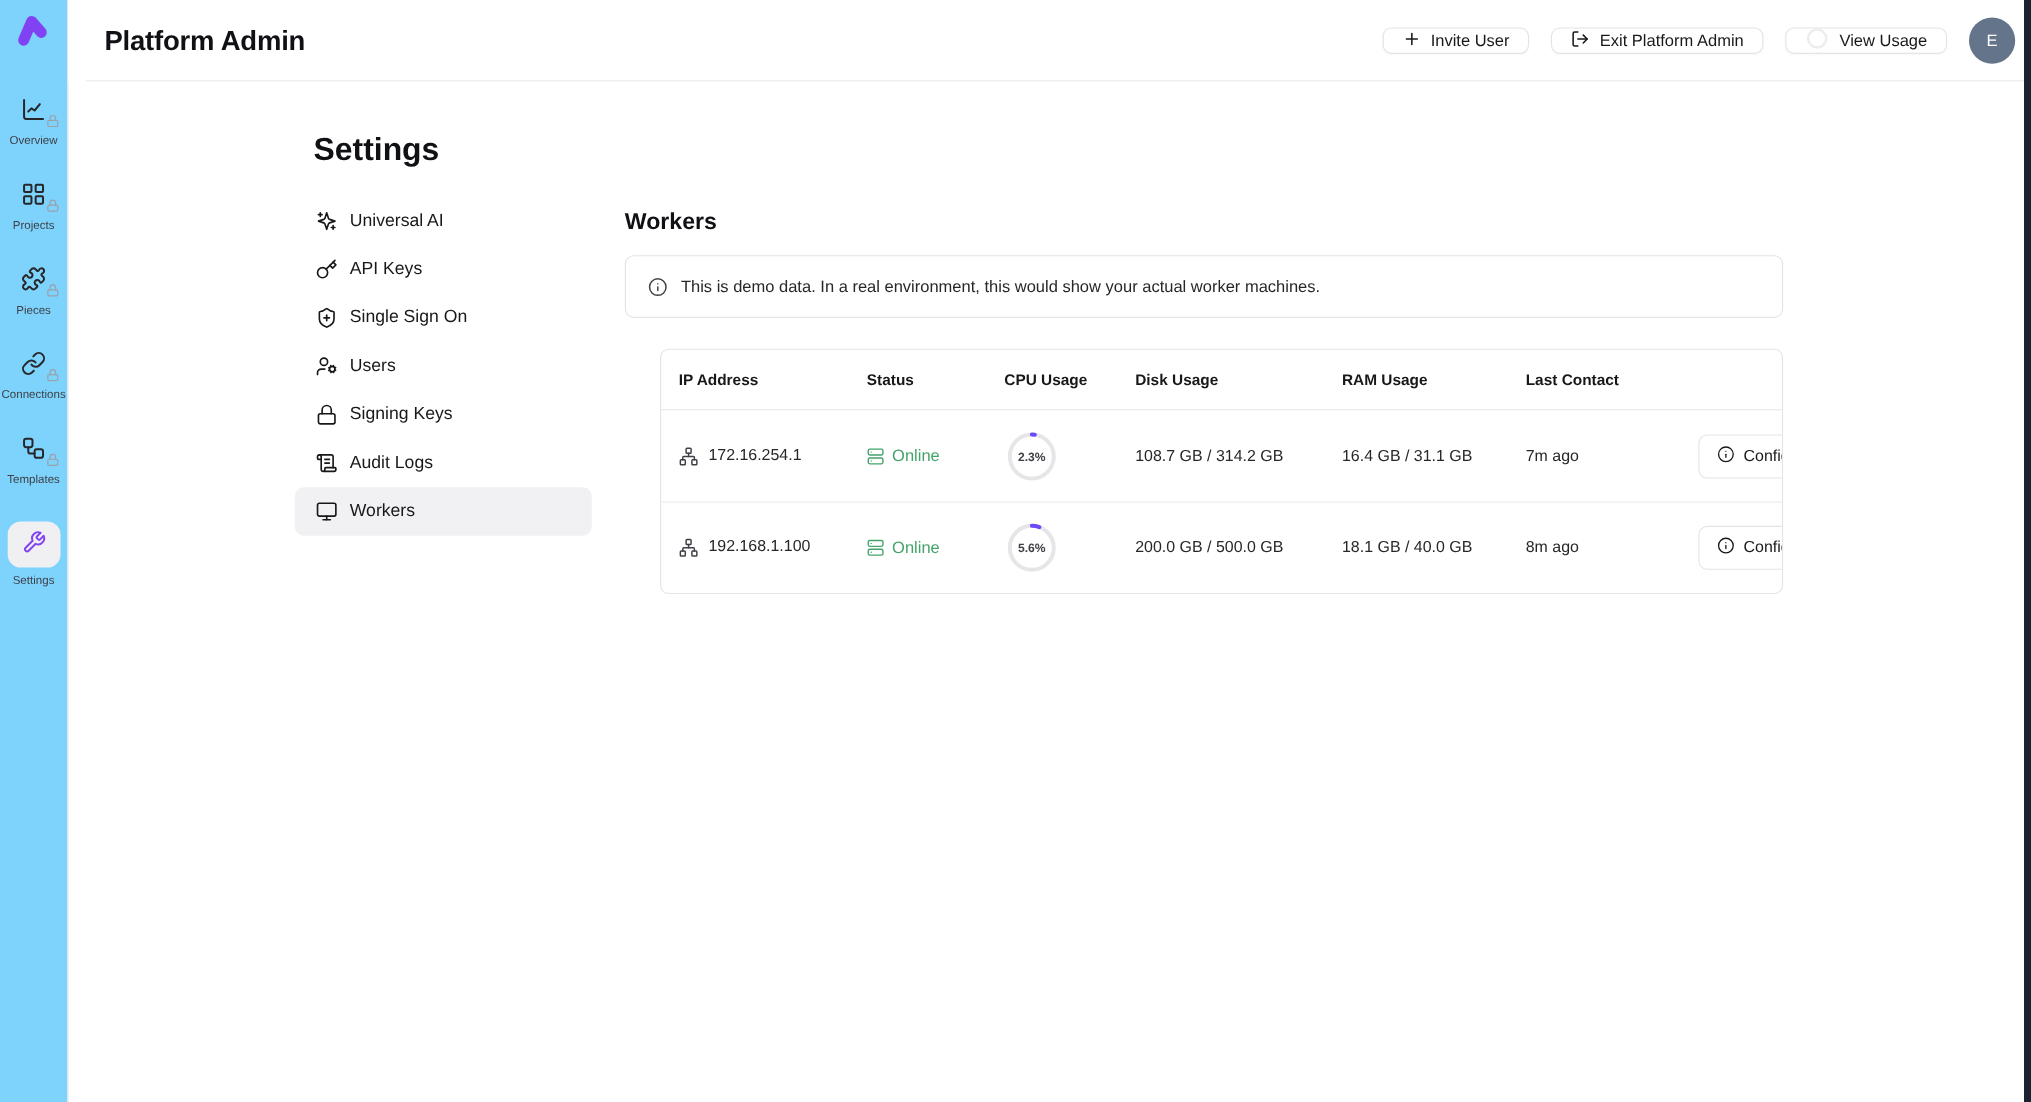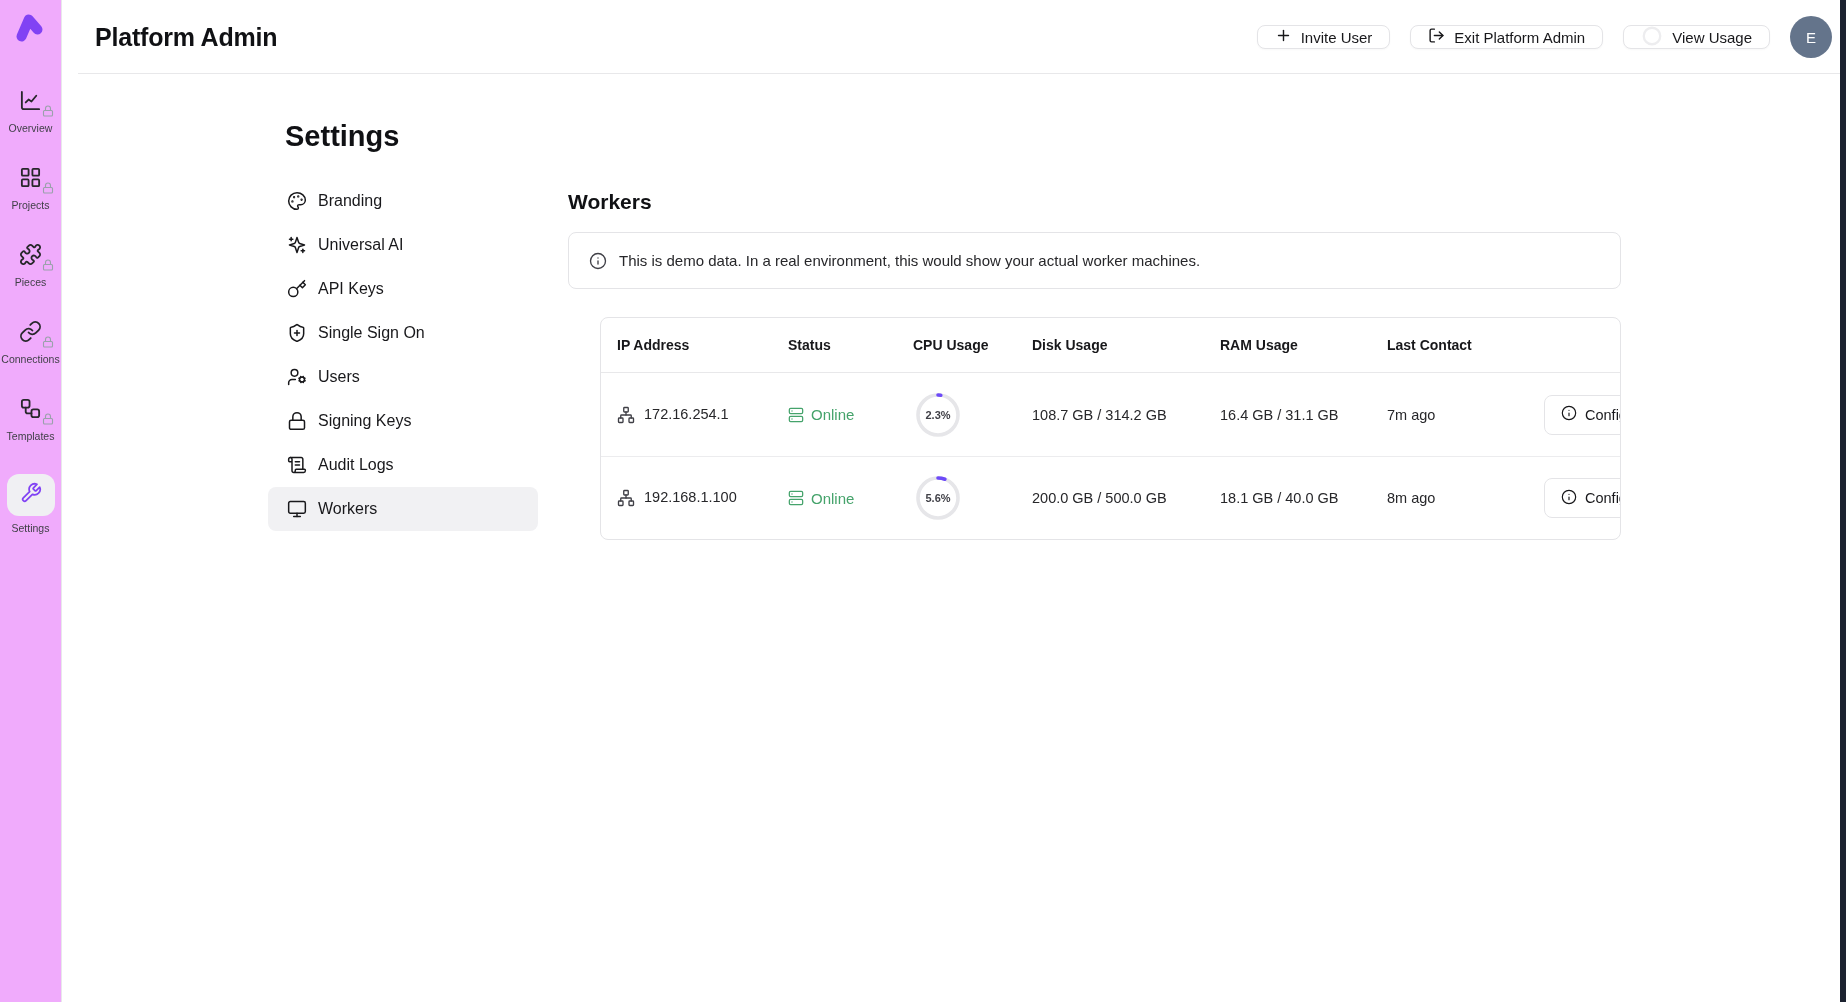--- a/index.html
+++ b/index.html
@@ -8,21 +8,21 @@
     width:1846px; height:1002px; overflow:hidden;
     background:#ffffff; color:#18181b;
     font-family:"Liberation Sans", sans-serif;
   }
   .app { display:flex; width:1840px; height:1002px; }
   .edge-strip { position:fixed; top:0; right:0; width:6px; height:1002px; background:#1c2230; }
 
   
   .sidebar {
     width:62px; min-width:62px; height:100%;
-    background:#f0abfc; border-right:1px solid #e8e8ea;
+    background:#7dd3fc; border-right:1px solid #e8e8ea;
     display:flex; flex-direction:column; align-items:center;
   }
   .logo { margin-top:9px; width:38px; height:38px; display:flex; align-items:center; justify-content:center; }
   .side-nav { margin-top:42px; display:flex; flex-direction:column; gap:32px; align-items:center; }
   .side-item { display:flex; flex-direction:column; align-items:center; width:62px; cursor:pointer; }
   .side-icon-wrap { position:relative; width:26px; height:26px; display:flex; align-items:center; justify-content:center; color:#27272a; }
   .lock-badge { position:absolute; right:-10px; bottom:-6px; color:#9aa1ab; }
   .side-label { font-size:10.5px; color:#3f3f46; margin-top:7px; white-space:nowrap; }
   .side-item.active .pill {
     width:48px; height:42px; border-radius:12px; background:#f0f0f3;
@@ -249,32 +249,20 @@
         </div>
       </div>
     </header>
 
     <div class="content">
 
       <div class="settings-col">
         <h1 class="settings-title">Settings</h1>
         <div class="set-nav">
 
-          <div class="set-item">
-            <span class="nav-ic">
-              <svg width="20" height="20" viewBox="0 0 24 24" fill="none" stroke="currentColor" stroke-width="1.8" stroke-linecap="round" stroke-linejoin="round">
-                  <circle cx="13.5" cy="6.5" r=".5" fill="currentColor"></circle>
-                  <circle cx="17.5" cy="10.5" r=".5" fill="currentColor"></circle>
-                  <circle cx="8.5" cy="7.5" r=".5" fill="currentColor"></circle>
-                  <circle cx="6.5" cy="12.5" r=".5" fill="currentColor"></circle>
-                  <path d="M12 2C6.5 2 2 6.5 2 12s4.5 10 10 10c.926 0 1.648-.746 1.648-1.688 0-.437-.18-.835-.437-1.125-.29-.289-.438-.652-.438-1.125a1.64 1.64 0 0 1 1.668-1.668h1.996c3.051 0 5.555-2.503 5.555-5.554C21.965 6.012 17.461 2 12 2z"></path>
-                </svg>
-            </span>
-            <span>Branding</span>
-          </div>
 
           <div class="set-item">
             <span class="nav-ic">
               <svg width="20" height="20" viewBox="0 0 24 24" fill="none" stroke="currentColor" stroke-width="1.8" stroke-linecap="round" stroke-linejoin="round">
                   <path d="m12 3-1.9 5.8a2 2 0 0 1-1.3 1.3L3 12l5.8 1.9a2 2 0 0 1 1.3 1.3L12 21l1.9-5.8a2 2 0 0 1 1.3-1.3L21 12l-5.8-1.9a2 2 0 0 1-1.3-1.3L12 3Z"></path>
                   <path d="M5 3v4"></path>
                   <path d="M19 17v4"></path>
                   <path d="M3 5h4"></path>
                   <path d="M17 19h4"></path>
                 </svg>

